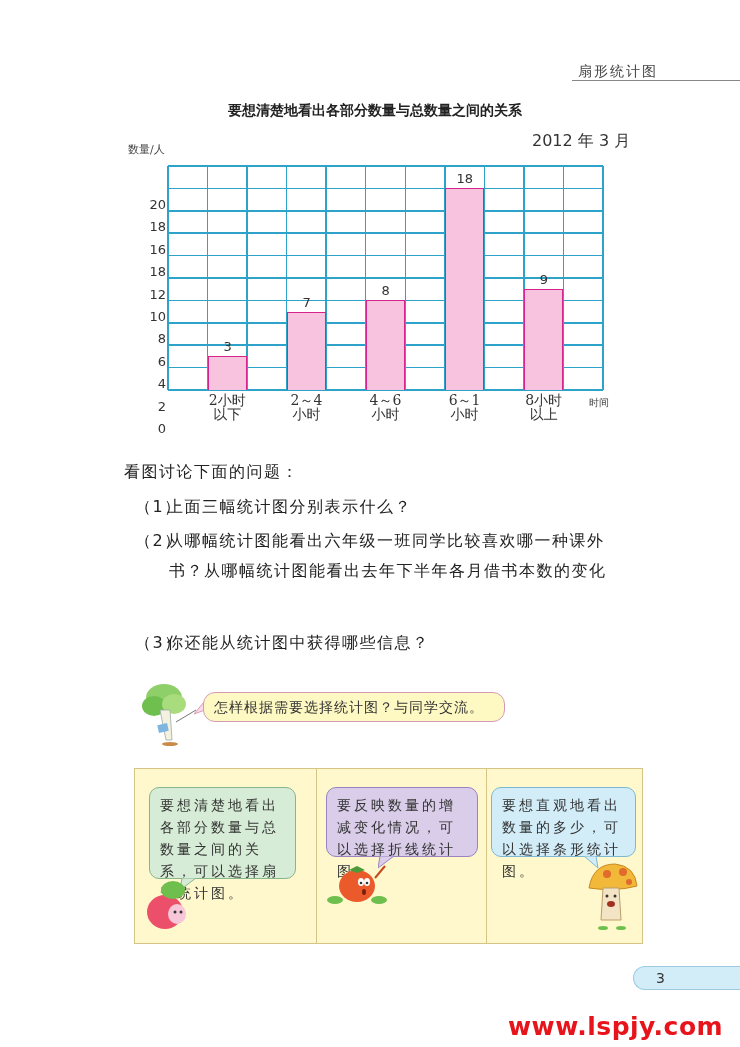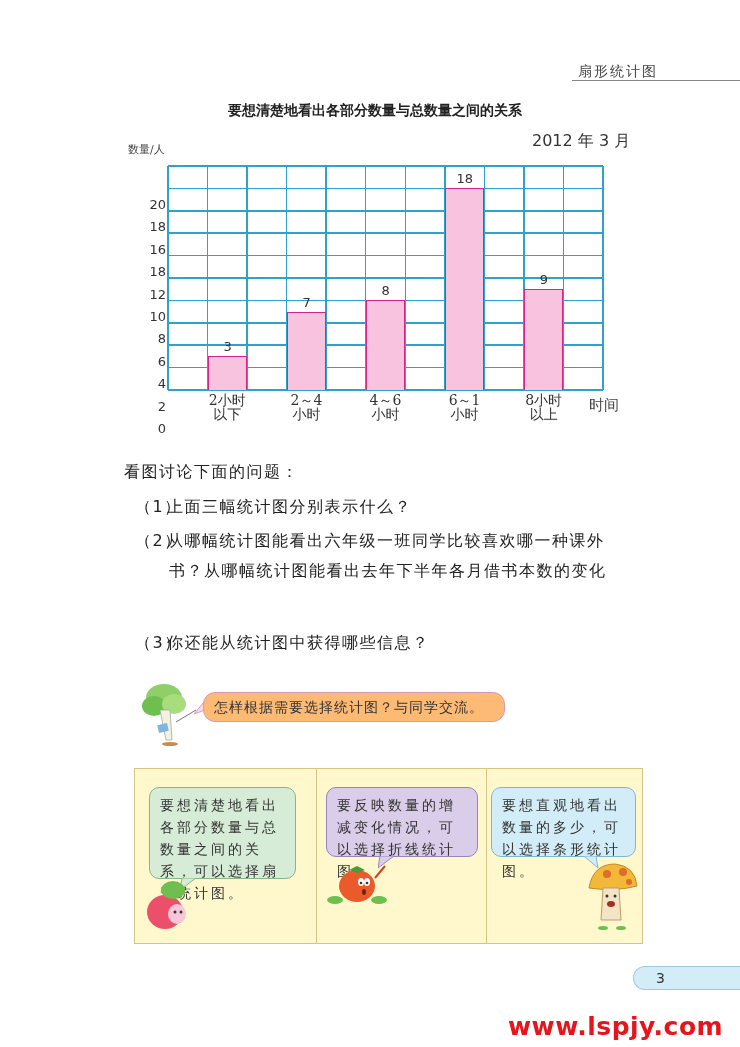--- a/index.html
+++ b/index.html
@@ -4,35 +4,35 @@
 <style>
   html, body { margin:0; padding:0; }
   body { width:740px; height:1047px; background:#ffffff; position:relative; overflow:hidden;
          font-family:"DejaVu Sans", sans-serif; color:#333; }
   .abs { position:absolute; }
   .header-title { left:578px; top:63px; font-size:14px; font-family:"DejaVu Serif", serif; color:#444; letter-spacing:2px; }
   .header-rule { left:572px; top:80px; width:168px; height:1px; background:#888; }
   .chart-title { left:0; width:740px; top:102px; text-align:center; font-size:14px; font-weight:bold; color:#222; padding-left:10px; box-sizing:border-box; }
   .chart-date { left:532px; top:131px; font-size:16px; color:#333; }
   .y-label { left:120px; top:142px; font-size:11px; font-family:"DejaVu Serif", serif; color:#444;margin-left:8px; }
-  .x-label { left:589px; top:396px; font-size:15px; font-family:Liberation Sans, sans-serif; color:#444; }
+  .x-label { left:589px; top:396px; font-size:10px; font-family:Liberation Sans, sans-serif; color:#444; }
   .ytick { font-size:13px; color:#333; width:30px; text-align:right; left:136px;margin-top:40px; }
   .grid-h { left:168px; width:435px; height:1.5px; background:#2ea3c9; }
   .grid-v { top:166px; height:224px; width:1.5px; background:#2ea3c9; }
   .bar { background:#f8c3de; border:1.5px solid #d6258a; box-sizing:border-box; border-bottom:none; }
   .bar-val { font-size:13px; color:#333; text-align:center; width:40px; }
   .xtick { font-size:14px; color:#333; text-align:center; width:60px; line-height:14px; font-family:"DejaVu Serif", serif; }
   .q { font-size:16px; color:#222; letter-spacing:1.5px; line-height:30px; }
   .q-intro { left:124px; top:457px; }
   .q1 { left:135px; top:492px; }
   .q2 { left:135px; top:526px; width:520px; }
   .q3 { left:135px; top:628px; }
   .q .num { display:inline-block; width:32px; }
   .q .indent { padding-left:34px; display:block; }
-  .bubble-main { left:203px; top:692px; width:302px; height:30px; background:#fdba74; border:1.5px solid #d69ab9; border-radius:12px; font-size:14px; line-height:28px; padding-left:10px; box-sizing:border-box; font-family:"DejaVu Serif", serif; color:#333; letter-spacing:1px; }
+  .bubble-main { left:203px; top:692px; width:302px; height:30px; background:#fef9c3; border:1.5px solid #d69ab9; border-radius:12px; font-size:14px; line-height:28px; padding-left:10px; box-sizing:border-box; font-family:"DejaVu Serif", serif; color:#333; letter-spacing:1px; }
   .panel { left:134px; top:768px; width:509px; height:176px; background:#fff8cc; border:1.5px solid #d6c486; box-sizing:border-box; }
   .panel-div { top:768px; width:1px; height:176px; background:#d6c486; }
   .tip { font-size:14px; line-height:22px; font-family:"DejaVu Serif", serif; color:#333; letter-spacing:3px; box-sizing:border-box; border-radius:10px; padding:6px 6px 6px 10px; }
   .tip-green { left:149px; top:787px; width:147px; background:#d6ecd6; border:1.5px solid #87b58c; height:92px; }
   .tip-purple { left:326px; top:787px; width:152px; background:#d9cde9; border:1.5px solid #9b83bf; height:70px; }
   .tip-blue { left:491px; top:787px; width:145px; background:#d2ecf8; border:1.5px solid #7cb8d2; height:70px; }
   .page-tab { left:633px; top:966px; width:107px; height:24px; background:#d2ecf8; border-radius:12px 0 0 12px; border:1px solid #9ccbe0; border-right:none; box-sizing:border-box; text-align:left; padding-left:22px; font-size:14px; line-height:22px; color:#333; }
   .watermark { left:508px; top:1012px; font-size:25px; font-weight:bold; color:#e8141b; font-family:"DejaVu Sans", sans-serif; letter-spacing:0.5px; }
 </style>
 </head>

